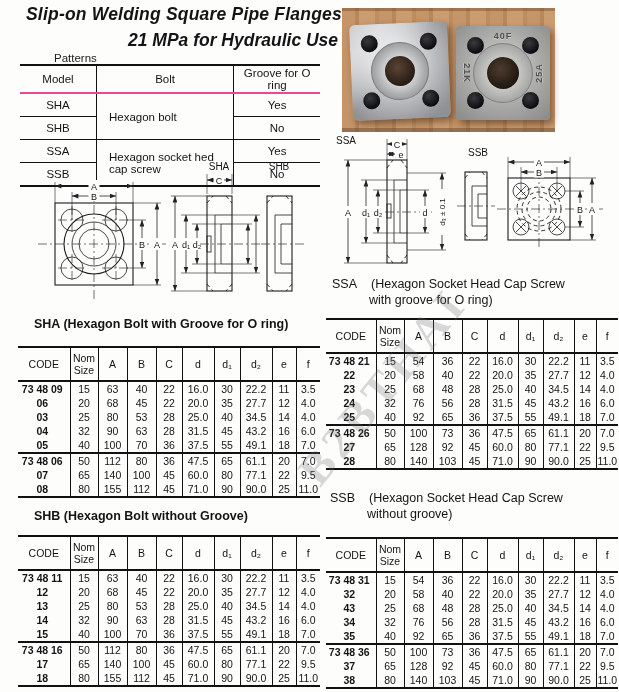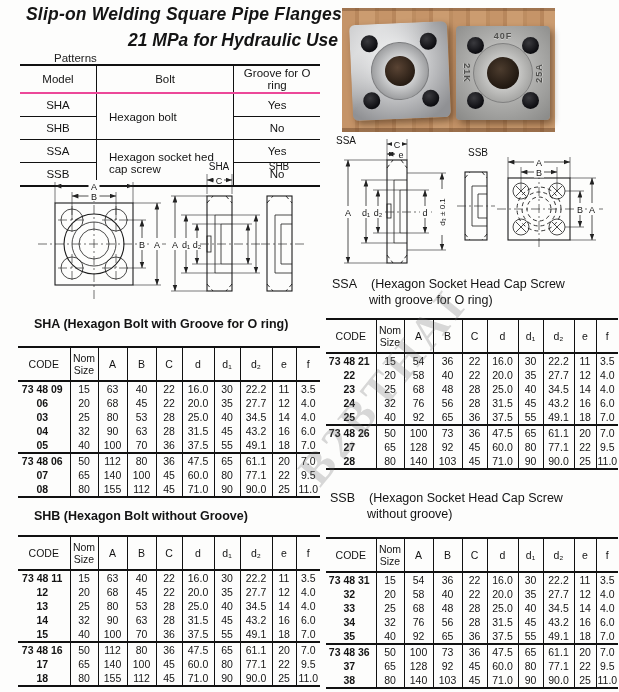--- a/index.html
+++ b/index.html
@@ -746,21 +746,21 @@
         <td>58</td>
         <td>40</td>
         <td>22</td>
         <td>20.0</td>
         <td>35</td>
         <td>27.7</td>
         <td>12</td>
         <td>4.0</td>
       </tr>
       <tr>
-        <td class="code">33</td>
+        <td class="code">43</td>
         <td>25</td>
         <td>68</td>
         <td>48</td>
         <td>28</td>
         <td>25.0</td>
         <td>40</td>
         <td>34.5</td>
         <td>14</td>
         <td>4.0</td>
       </tr>

